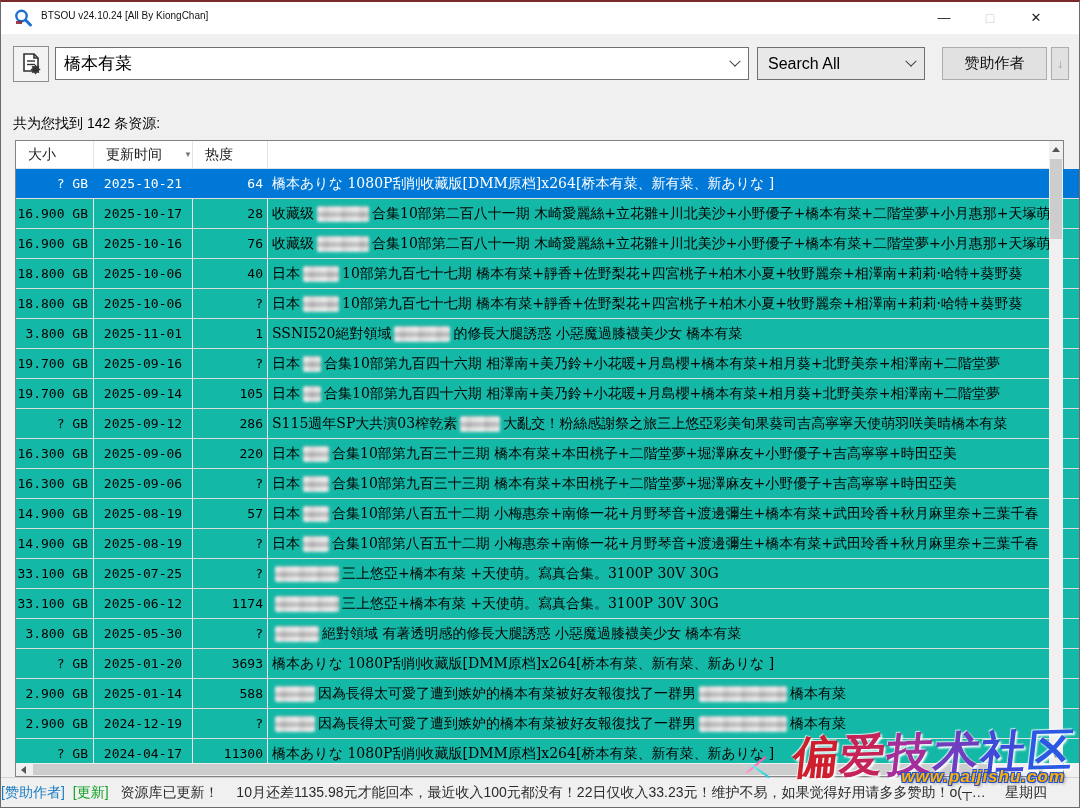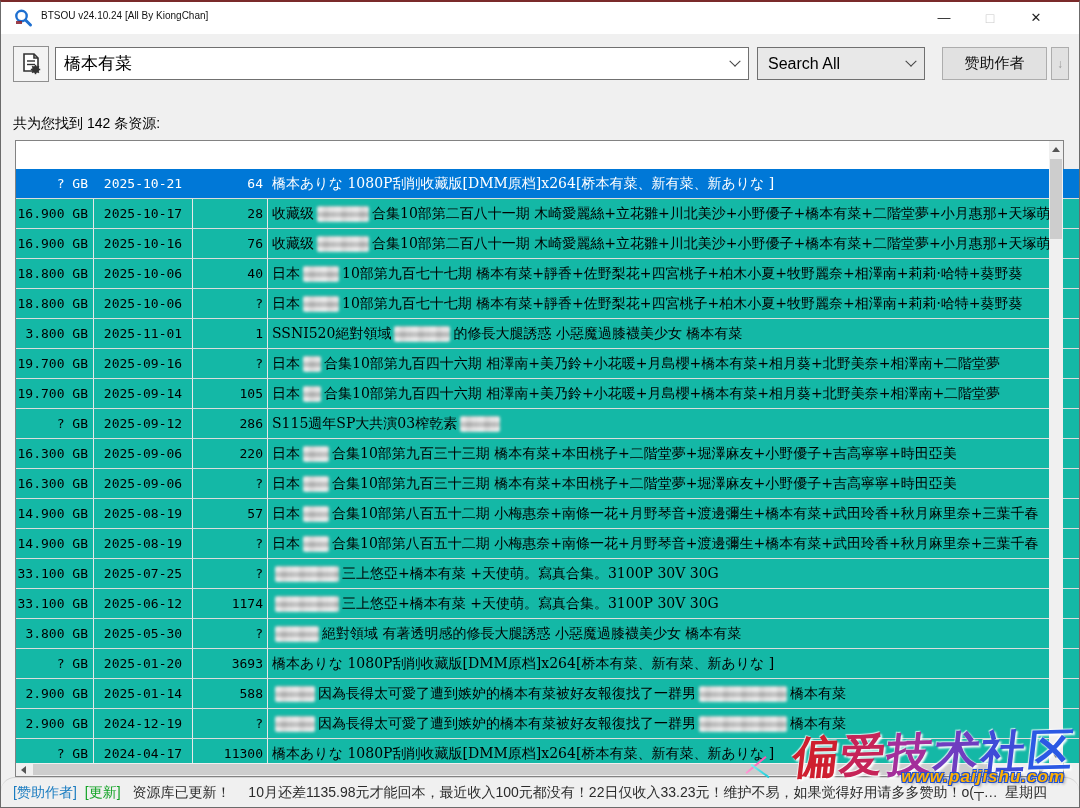--- a/index.html
+++ b/index.html
@@ -84,22 +84,22 @@
   .corner { position:absolute; right:0; bottom:0; width:14px; height:13px; background:#f0f0f0; }
   .hscroll { position:absolute; left:0; bottom:0; width:1033px; height:13px; background:#f0f0f0; }
   .hs-left, .hs-right { position:absolute; top:0; width:15px; height:13px; display:flex; align-items:center; justify-content:center; }
   .hs-left { left:0; } .hs-right { right:0; }
   .tri-left { width:0; height:0; border-top:4px solid transparent; border-bottom:4px solid transparent; border-right:5px solid #555; }
   .tri-right { width:0; height:0; border-top:4px solid transparent; border-bottom:4px solid transparent; border-left:5px solid #555; }
   .hs-thumb { position:absolute; left:17px; top:1px; width:958px; height:11px; background:#cdcdcd; }
 
   
   .statusbar { position:absolute; left:0; bottom:0; width:100%; height:30px; background:#f0f0f0;
-               border-top:1px solid #d2d2d2; font-size:14px; line-height:29px; padding-left:12px;
-               white-space:nowrap; color:#2b2b2b;border-radius:14px; }
+               border-top:1px solid #d2d2d2; font-size:14px; line-height:29px; 
+               white-space:nowrap; color:#2b2b2b; }
   .statusbar .sb-link { margin-right:8px; cursor:pointer; }
   .sb-weekday { position:absolute; right:32px; top:0; color:#2b2b2b; }
 
   
   .wm-text { position:absolute; right:4px; top:722px; z-index:50; pointer-events:none; white-space:nowrap;
              font-family:"DejaVu Serif",serif; font-weight:900; font-size:45px; letter-spacing:2px;
              transform:rotate(-1.5deg) skewX(-8deg);
              text-shadow:2px 2px 2px rgba(255,255,255,.95), -1px -1px 1px rgba(255,255,255,.8); }
   .wm-url { position:absolute; right:14px; top:765px; z-index:51; pointer-events:none; white-space:nowrap;
             font-size:17px; font-weight:bold; font-style:italic; letter-spacing:1px; color:#ffb000;
@@ -159,20 +159,29 @@
     </div>
   </div>
 
   <div class="pause-btn">赞助作者</div>
   <div class="loader-btn">↓</div>
 
 
   <div class="found-row">共为您找到 142 条资源:</div>
 
   <div class="table">
+    <div class="thead">
+      <div class="hcell h-size">大小</div>
+      <div class="hcell h-date">
+        <span>更新时间</span>
+        <span class="sort-ico">▼</span>
+      </div>
+      <div class="hcell h-heat">热度</div>
+      <div class="hcell h-title"></div>
+    </div>
 
     <div class="tbody">
         <div class="trow selected">
           <div class="cell c-size">? GB</div>
           <div class="cell c-date">2025-10-21</div>
           <div class="cell c-heat">64</div>
           <div class="cell c-title">
             <span>橋本ありな 1080P刮削收藏版[DMM原档]x264[桥本有菜、新有菜、新ありな ]</span>
           </div>
         </div>
@@ -246,20 +255,21 @@
             <span>合集10部第九百四十六期 相澤南+美乃鈴+小花暖+月島櫻+橋本有菜+相月葵+北野美奈+相澤南+二階堂夢</span>
           </div>
         </div>
         <div class="trow">
           <div class="cell c-size">? GB</div>
           <div class="cell c-date">2025-09-12</div>
           <div class="cell c-heat">286</div>
           <div class="cell c-title">
             <span>S115週年SP大共演03榨乾素</span>
             <span class="blur-patch" style="width: 40px;"></span>
+            <span>大亂交！粉絲感謝祭之旅三上悠亞彩美旬果葵司吉高寧寧天使萌羽咲美晴橋本有菜</span>
           </div>
         </div>
         <div class="trow">
           <div class="cell c-size">16.300 GB</div>
           <div class="cell c-date">2025-09-06</div>
           <div class="cell c-heat">220</div>
           <div class="cell c-title">
             <span>日本</span>
             <span class="blur-patch" style="width: 26px;"></span>
             <span>合集10部第九百三十三期 橋本有菜+本田桃子+二階堂夢+堀澤麻友+小野優子+吉高寧寧+時田亞美</span>

